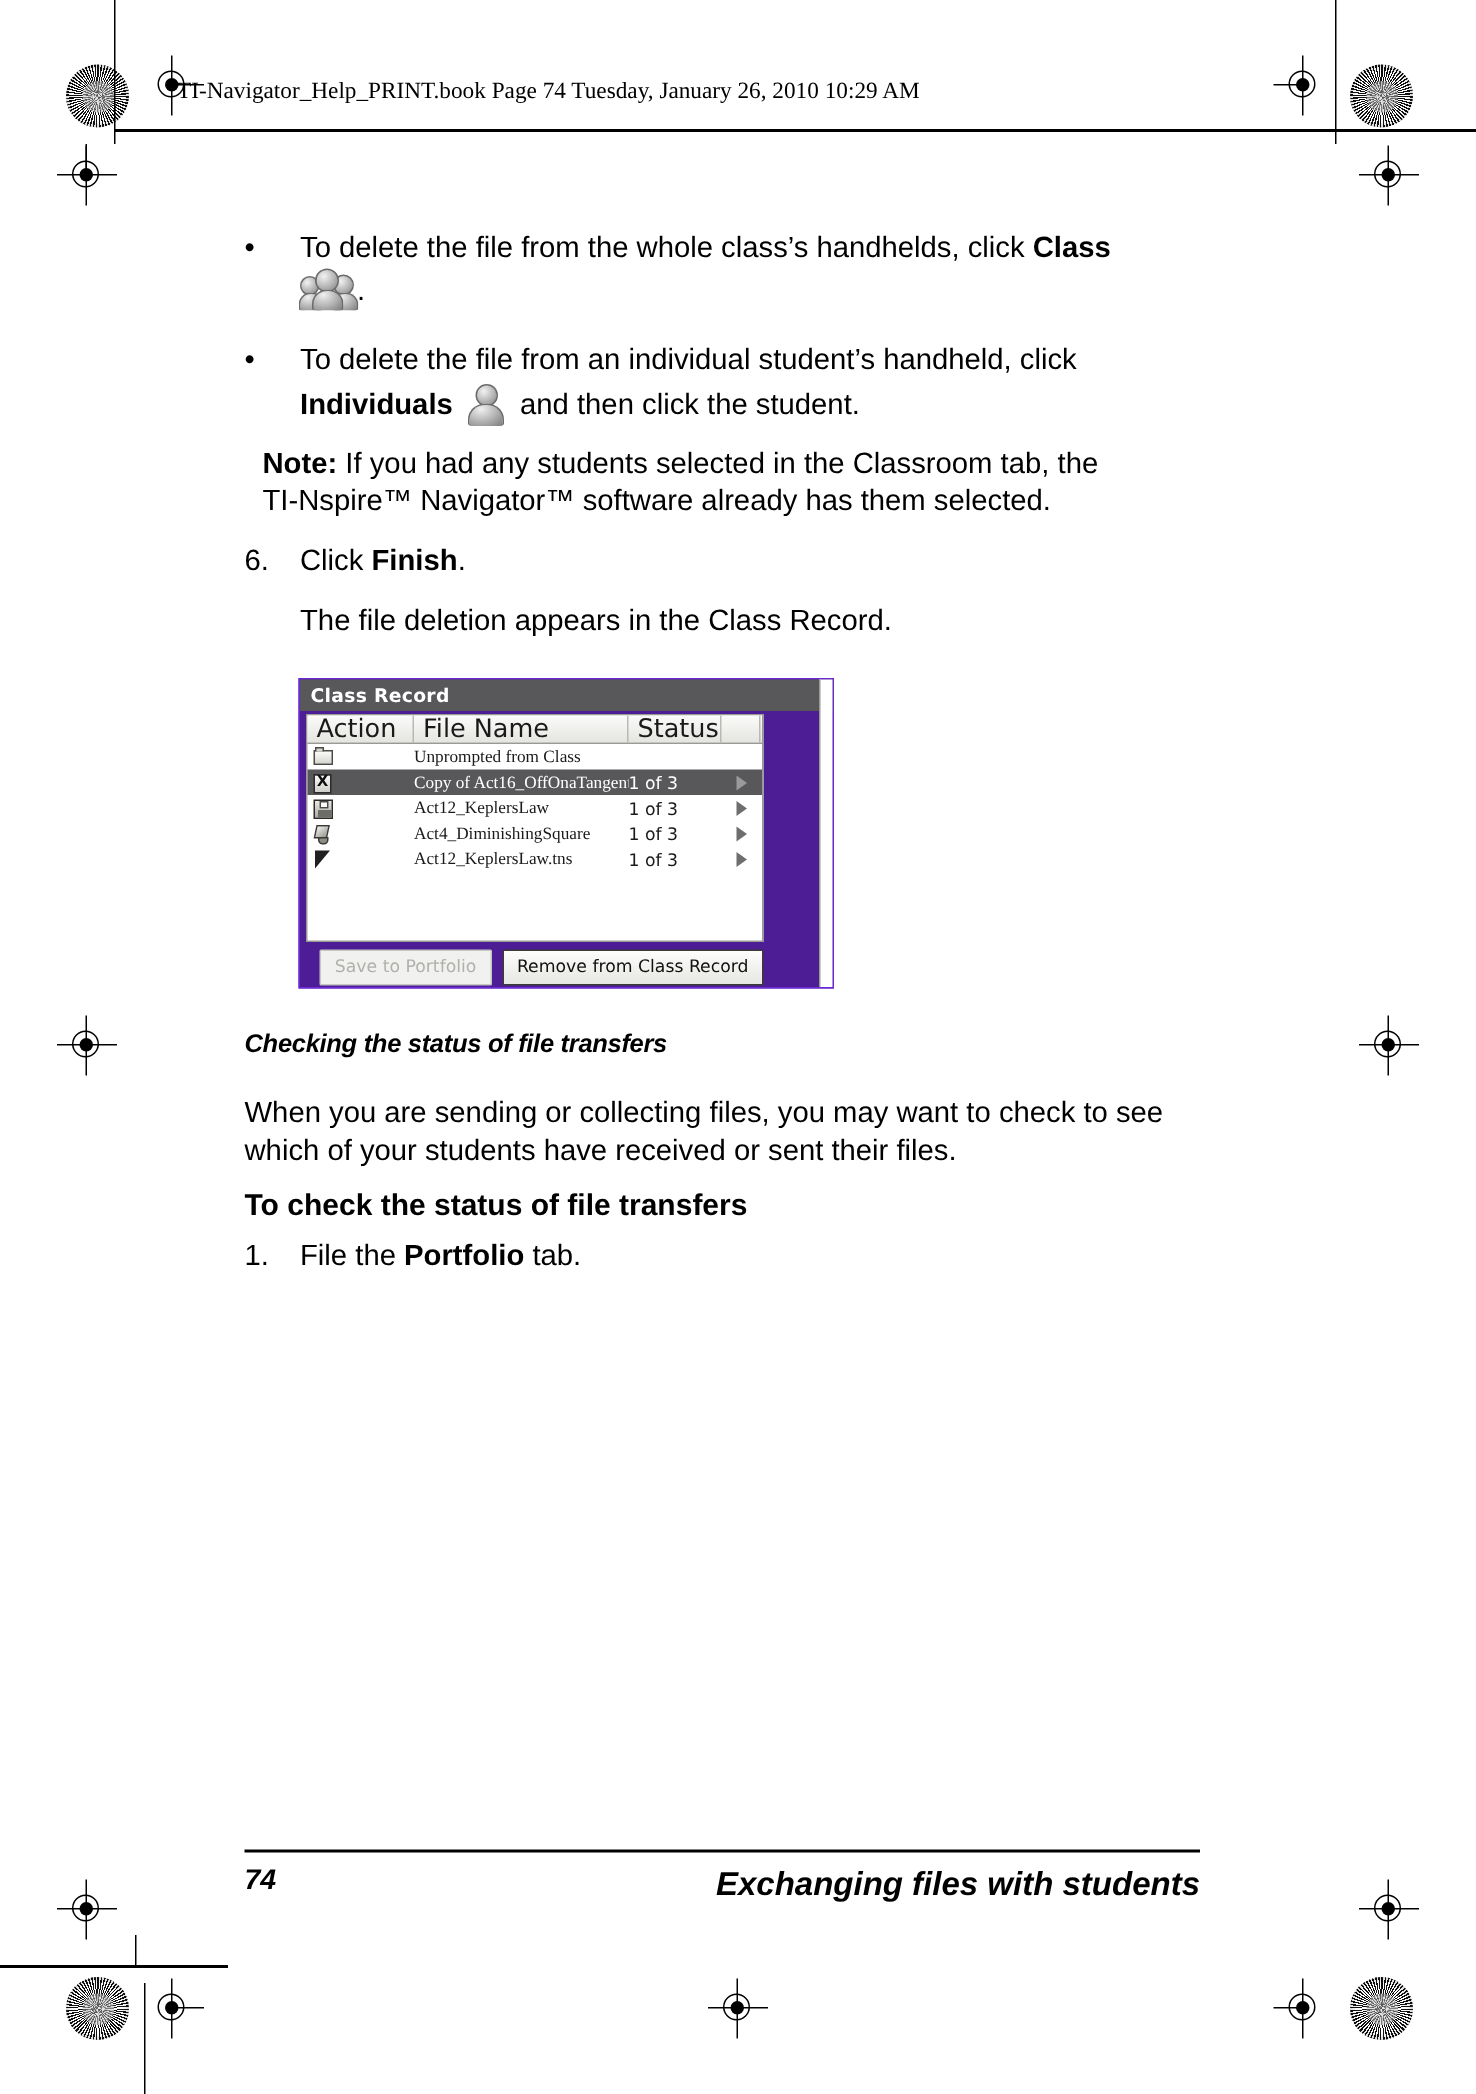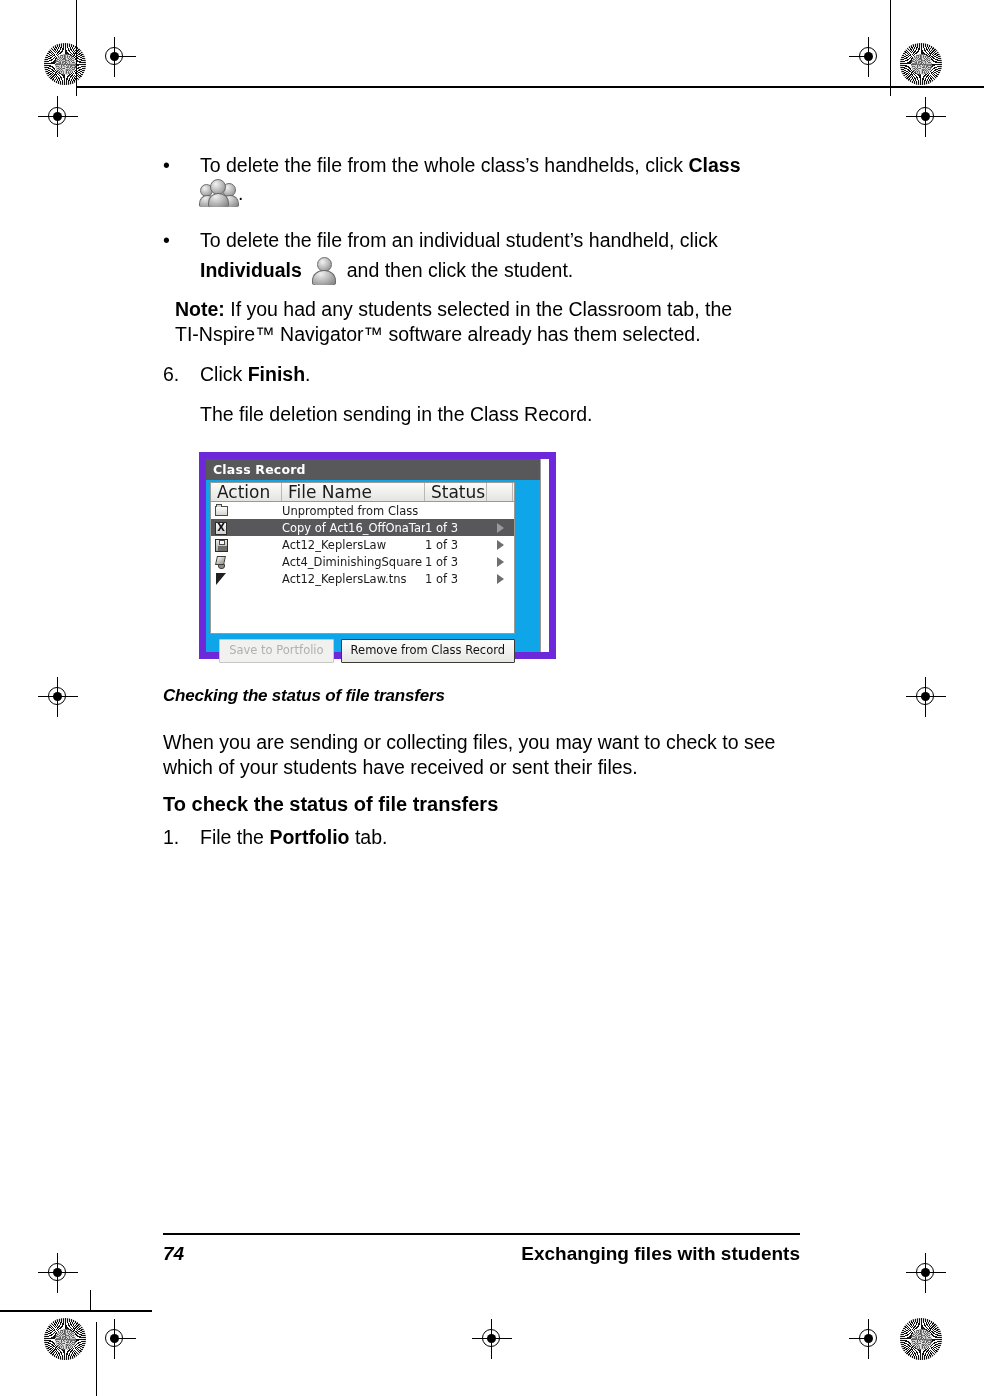--- a/index.html
+++ b/index.html
@@ -102,21 +102,22 @@
     left: 163px;
     top: 1243px;
     font-size: 19px;
     font-style: italic;
     font-weight: bold;
   }
   .footer-chapter {
     position: absolute;
     right: 184px;
     top: 1243px;
-    font-size: 19px;
+    font-size: 22px;
+    font-style: italic;
     font-weight: bold;
     white-space: nowrap;
   }
 
   
   .content {
     position: absolute;
     left: 163px;
     top: 152px;
     width: 650px;
@@ -196,22 +197,22 @@
     border-radius: 48% 48% 14% 14% / 70% 70% 12% 12%;
   }
 
   
   .app-window {
     position: absolute;
     left: 199px;
     top: 452px;
     width: 357px;
     height: 207px;
-    background: #0ea5e9;
-    border: 7px solid #6d28d9;
+    background: #4c1d95;
+    border: 1px solid #6d28d9;
     box-sizing: border-box;
     font-family: "DejaVu Sans", sans-serif;
   }
   .app-titlebar {
     height: 21px;
     background: #58585a;
     color: #ffffff;
     font-size: 12.5px;
     font-weight: bold;
     line-height: 21px;
@@ -268,20 +269,21 @@
     padding-left: 4px;
     box-sizing: border-box;
     display: flex;
     align-items: center;
   }
   .cell-file {
     width: 143px;
     box-sizing: border-box;
     white-space: nowrap;
     overflow: hidden;
+    font-family: Liberation Serif, serif;
   }
   .cell-status {
     width: 62px;
     box-sizing: border-box;
     white-space: nowrap;
   }
   .cell-arrow {
     width: 26px;
     box-sizing: border-box;
     display: flex;
@@ -536,20 +538,21 @@
 
   <div class="trim-line" style="left:76px; top:0px; width:1px; height:96px;"></div>
   <div class="trim-line" style="left:890px; top:0px; width:1px; height:96px;"></div>
   <div class="trim-line" style="left:76px; top:86px; width:908px; height:2px;"></div>
   <div class="trim-line" style="left:57px; top:96px; width:1px; height:22px;"></div>
   <div class="trim-line" style="left:0px; top:1310px; width:152px; height:2px;"></div>
   <div class="trim-line" style="left:90px; top:1290px; width:1px; height:20px;"></div>
   <div class="trim-line" style="left:96px; top:1322px; width:1px; height:74px;"></div>
   <div class="trim-line" style="left:0px; top:1310px; width:1px; height:2px;"></div>
 
+  <div class="page-header-text">TI-Navigator_Help_PRINT.book  Page 74  Tuesday, January 26, 2010  10:29 AM</div>
 
   <div class="content">
 
     <div class="bullet-row" style="padding-left:0;">
       <span class="bullet-mark" style="left:0px;">•</span>
       <span class="btext">
         <span>To delete the file from the whole class’s handhelds, click </span><span class="b">Class</span>
         <br>
         <span class="icon-class">
           <span class="p-head" style="left:0px;  top:6px;  width:13px; height:13px;"></span>
@@ -581,21 +584,21 @@
       <span class="b">Note:</span><span> If you had any students selected in the Classroom tab, the TI-Nspire™ Navigator™ software already has them selected.</span>
     </div>
 
     <div class="num-row">
       <span class="num">6.</span>
       <span class="ntext">
         <span>Click </span><span class="b">Finish</span><span>.</span>
       </span>
     </div>
 
-    <div class="plain-indent">The file deletion sending in the Class Record.</div>
+    <div class="plain-indent">The file deletion appears in the Class Record.</div>
   </div>
 
   <div class="app-window">
     <div class="app-titlebar">Class Record</div>
 
     <div class="app-body">
       <div class="col-headers">
         <div class="ch ch-action">Action</div>
         <div class="ch ch-file">File Name</div>
         <div class="ch ch-status">Status</div>

